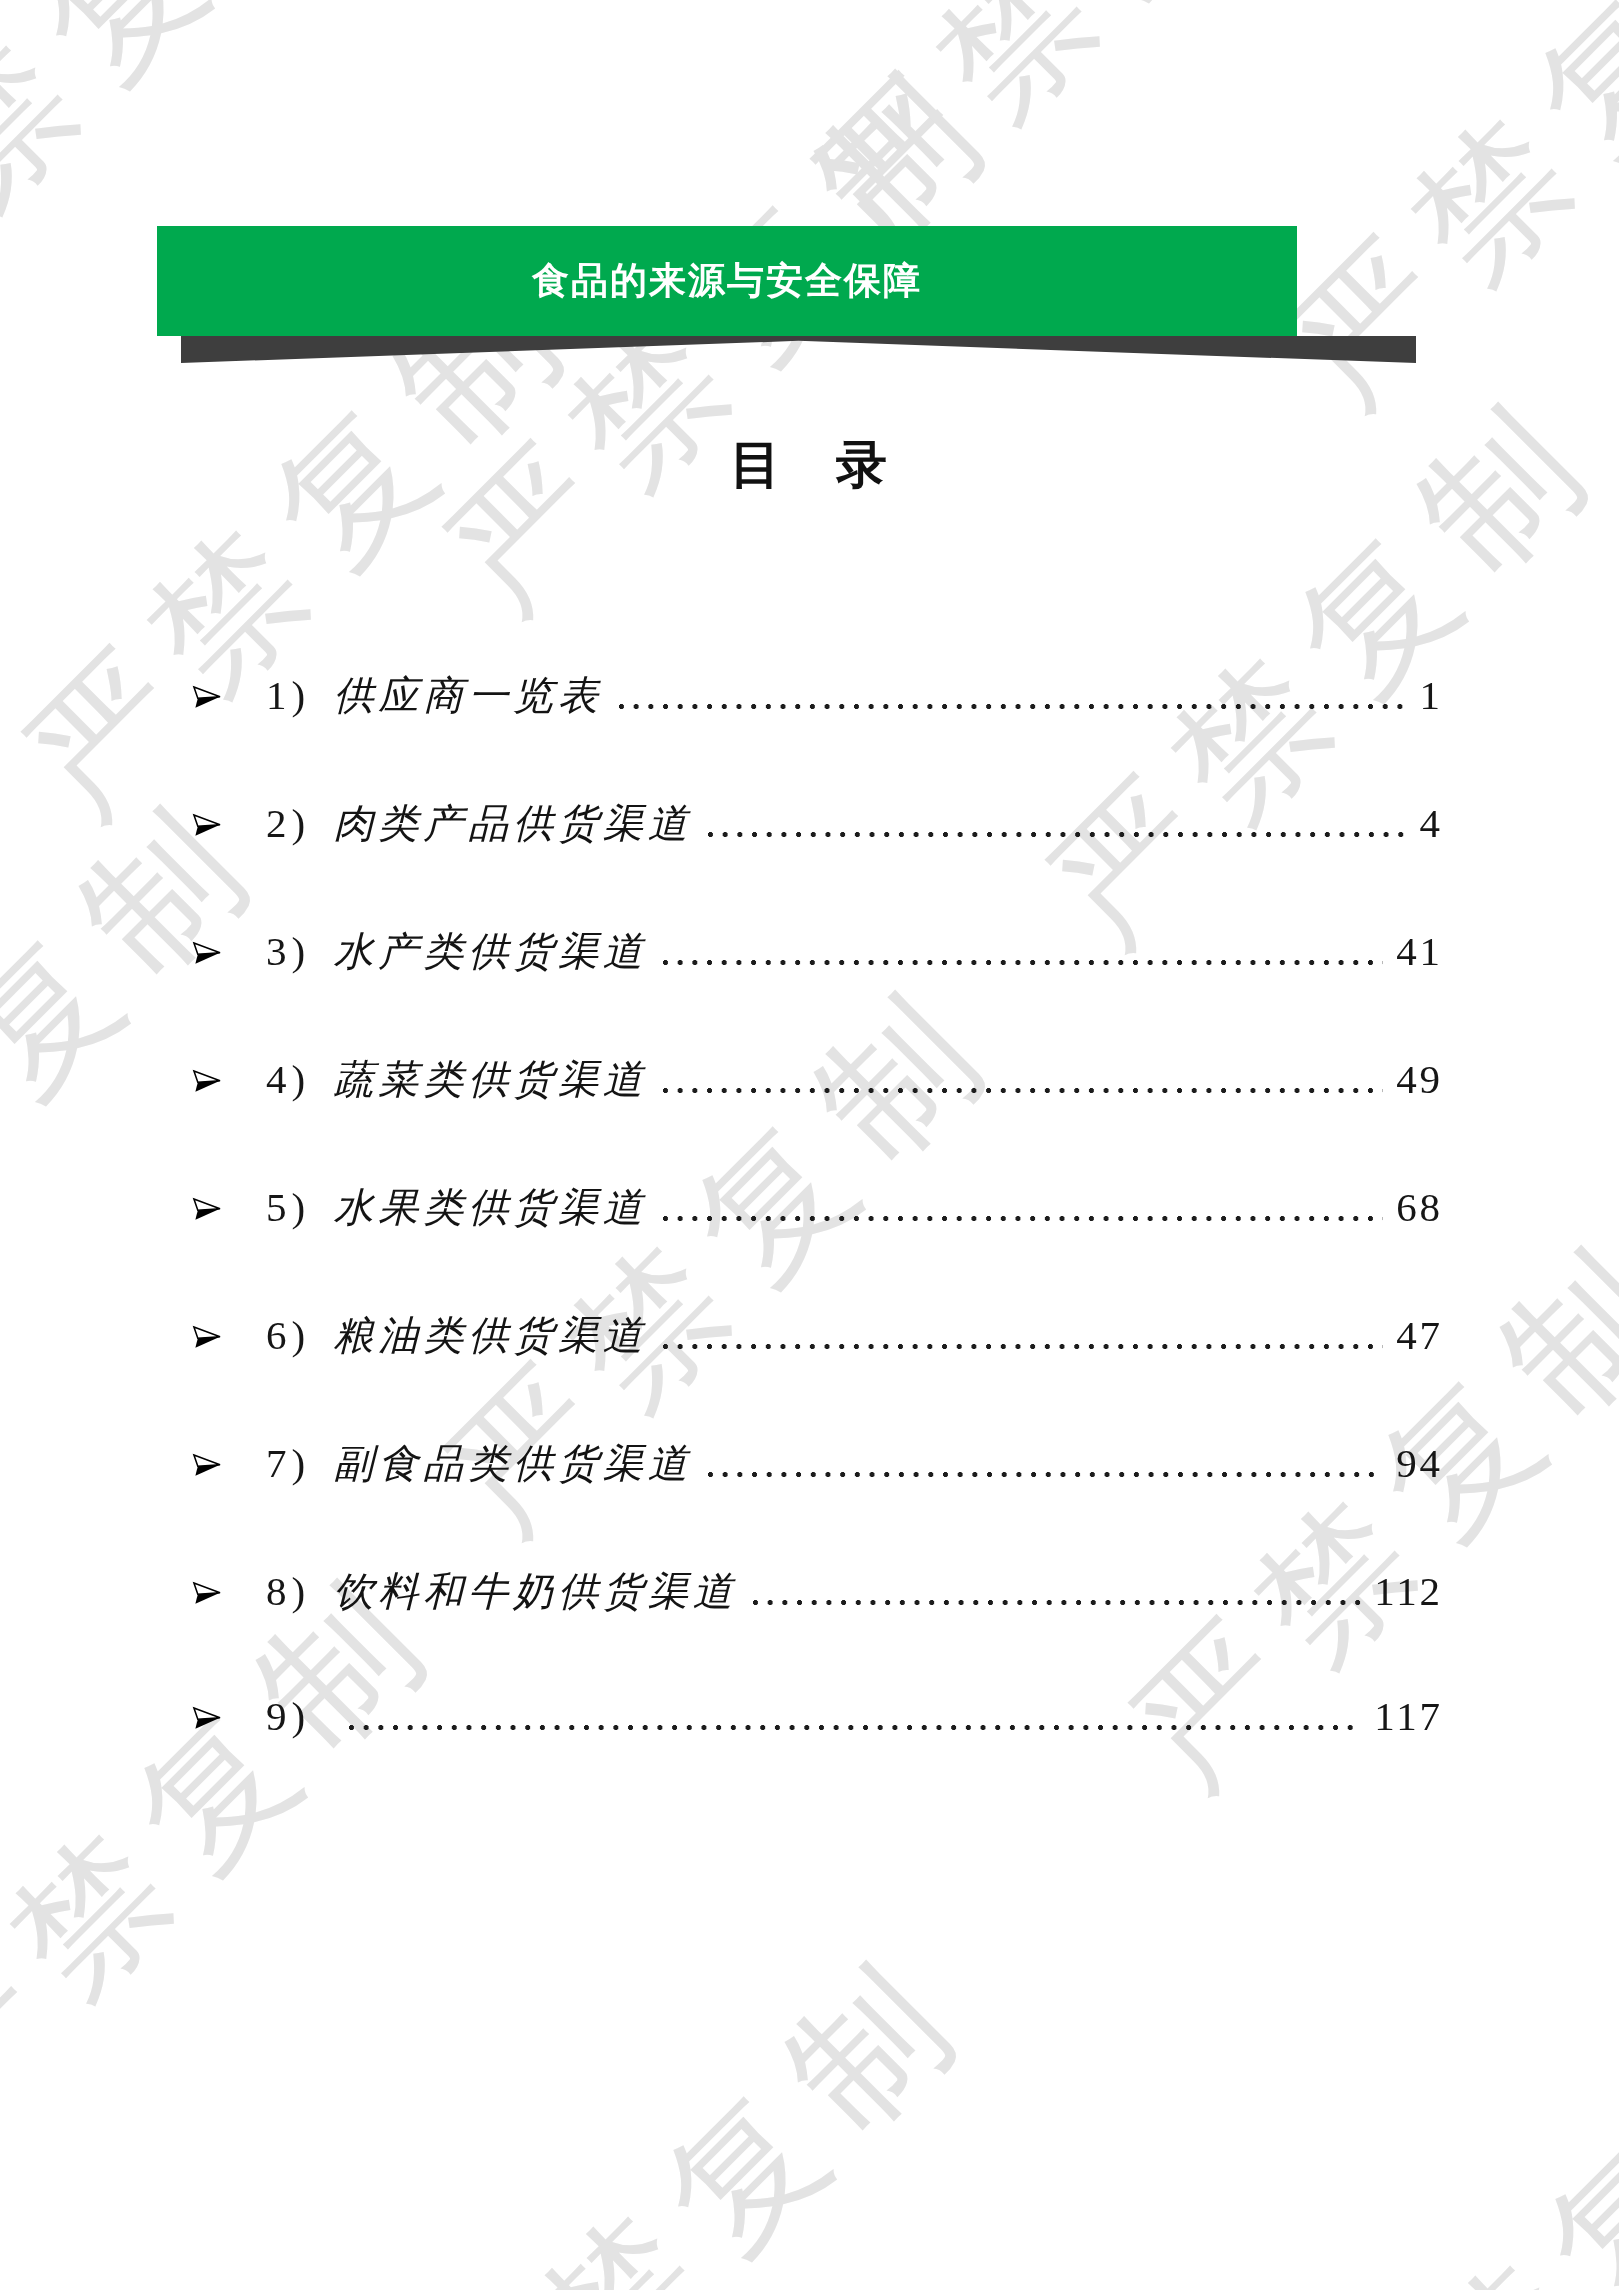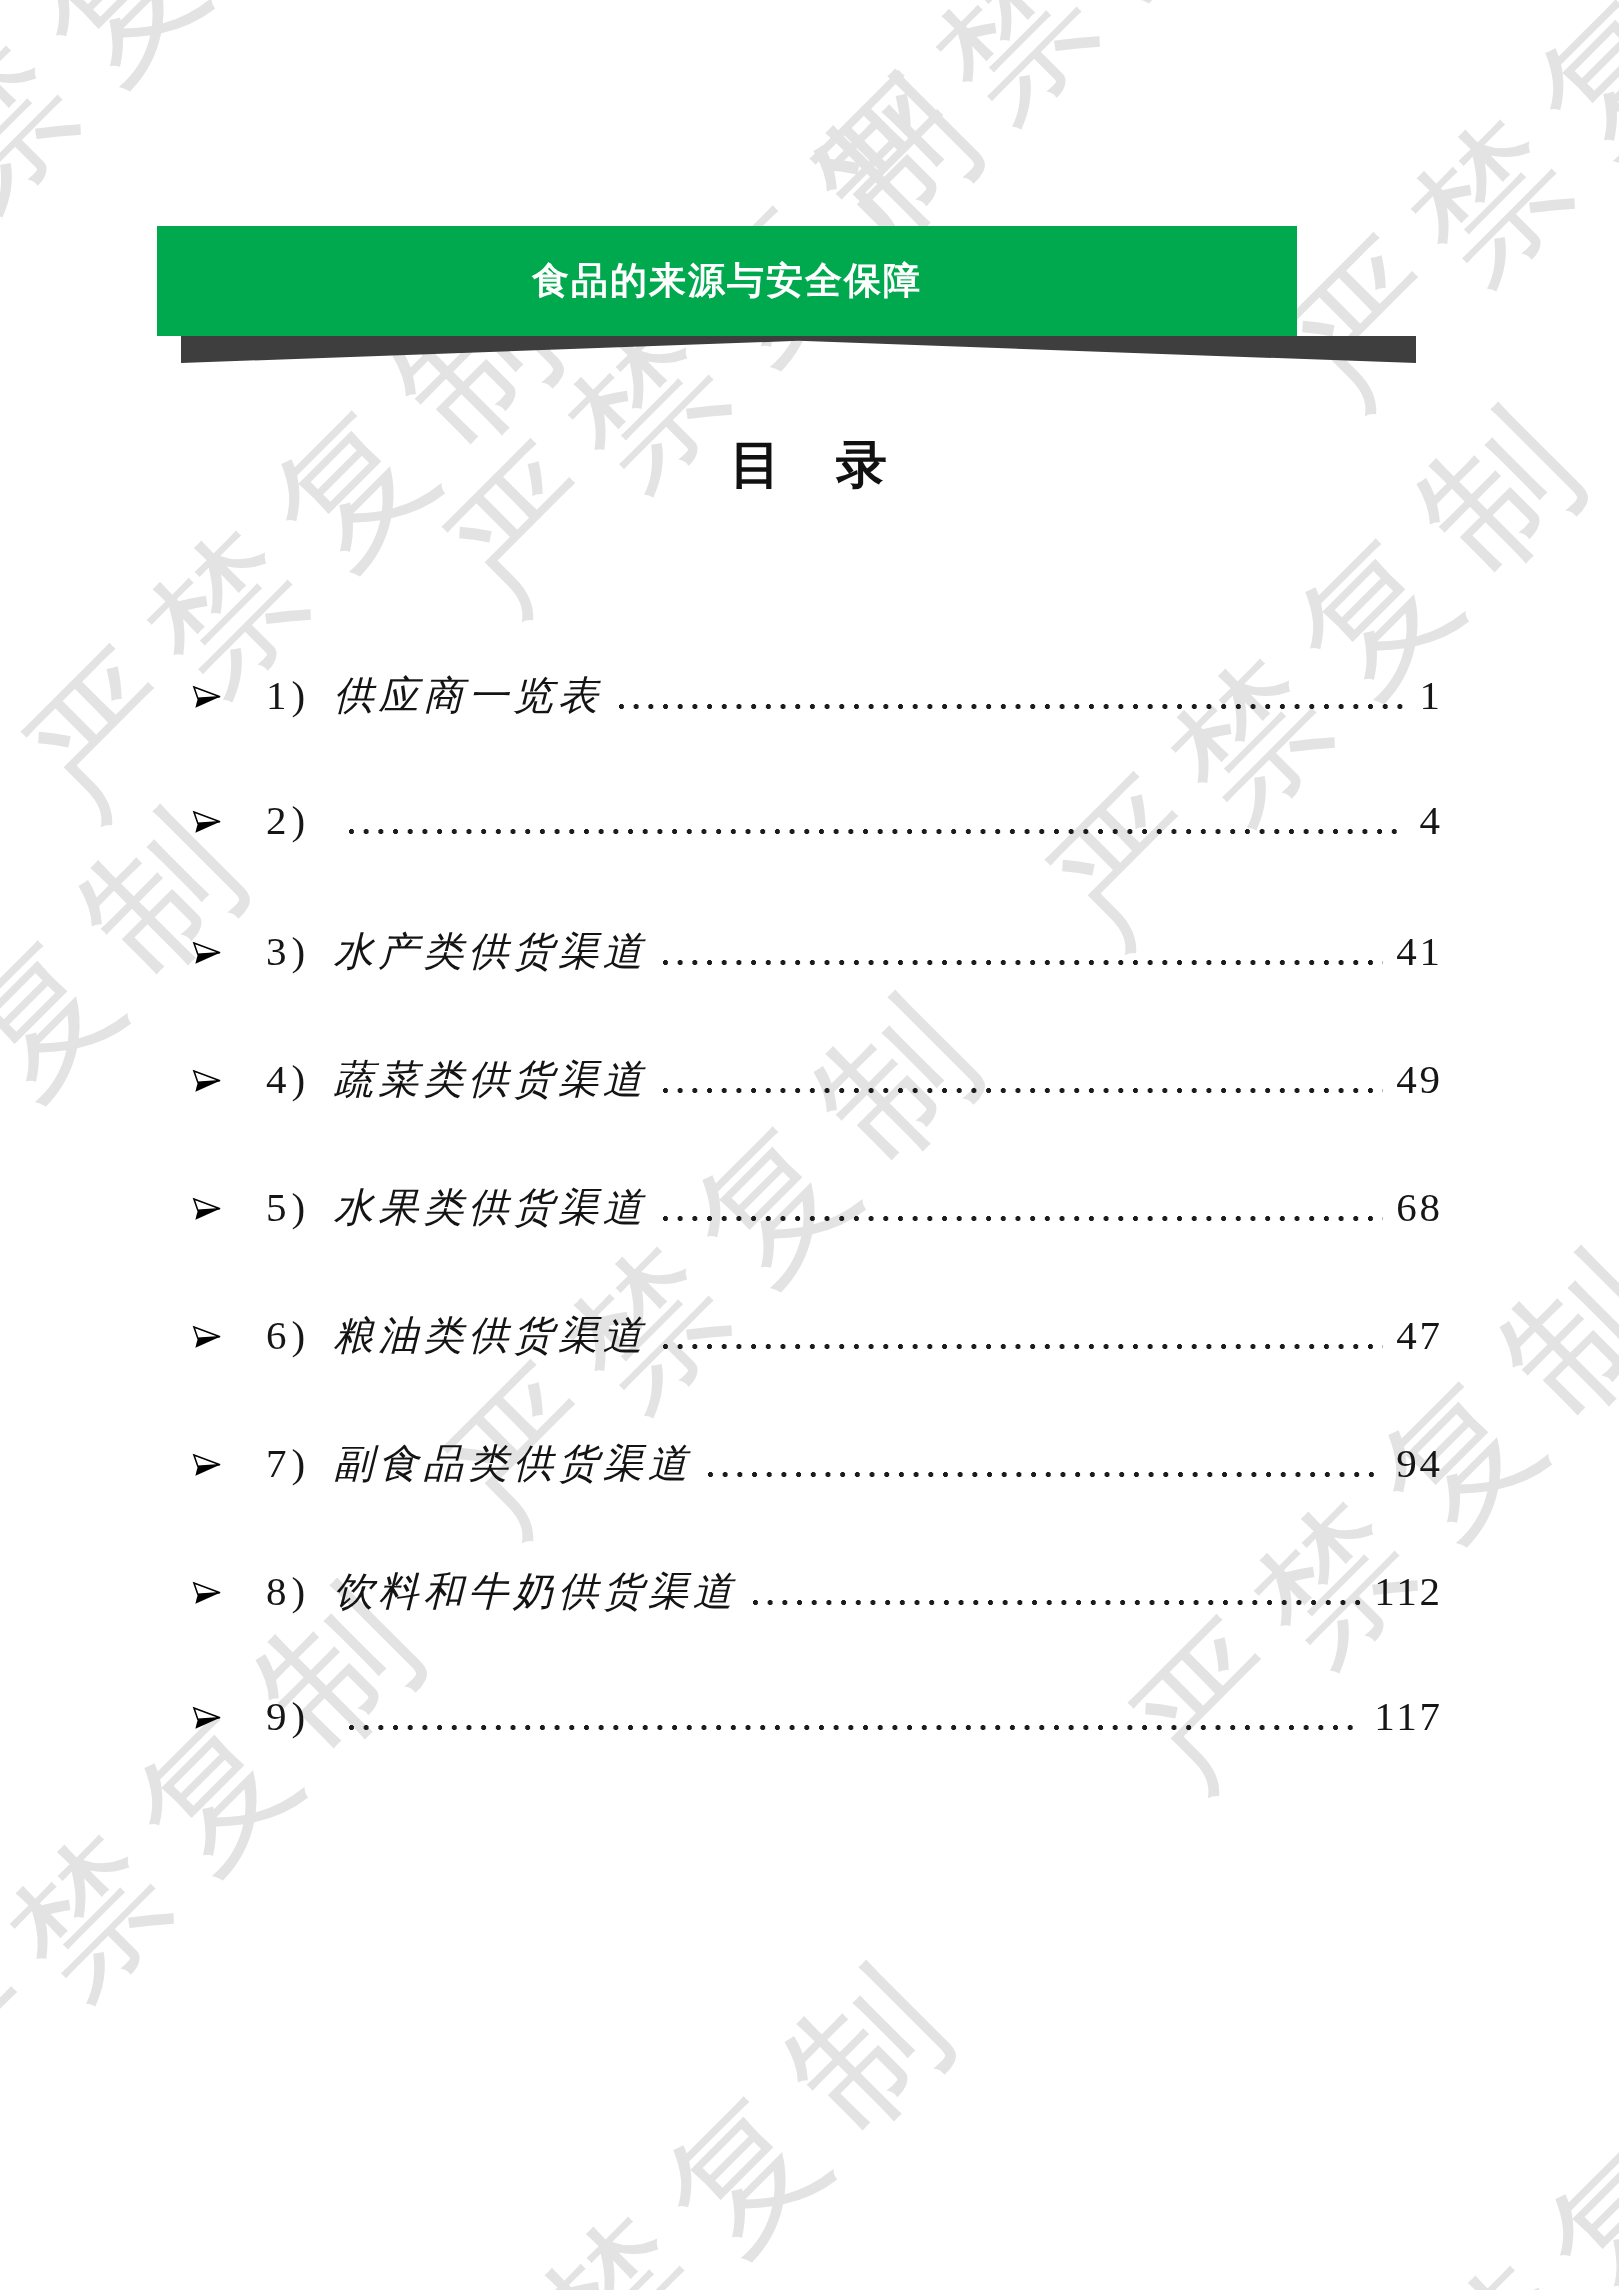--- a/index.html
+++ b/index.html
@@ -155,20 +155,21 @@
       <span class="dots"></span>
       <span class="pagenum">1</span>
     </div>
 
     <div class="toc-row">
       <span class="bullet"><svg width="29" height="25.5" viewBox="0 0 30 26">
             <polygon points="2,3 29,13 6,14.5" fill="#ffffff" stroke="#000000" stroke-width="1.6"></polygon>
             <polygon points="6,14.5 29,13 3.5,24.5" fill="#000000"></polygon>
           </svg></span>
       <span class="num">2)</span>
+      <span class="label">肉类产品供货渠道</span>
       <span class="dots"></span>
       <span class="pagenum">4</span>
     </div>
 
     <div class="toc-row">
       <span class="bullet"><svg width="29" height="25.5" viewBox="0 0 30 26">
             <polygon points="2,3 29,13 6,14.5" fill="#ffffff" stroke="#000000" stroke-width="1.6"></polygon>
             <polygon points="6,14.5 29,13 3.5,24.5" fill="#000000"></polygon>
           </svg></span>
       <span class="num">3)</span>

